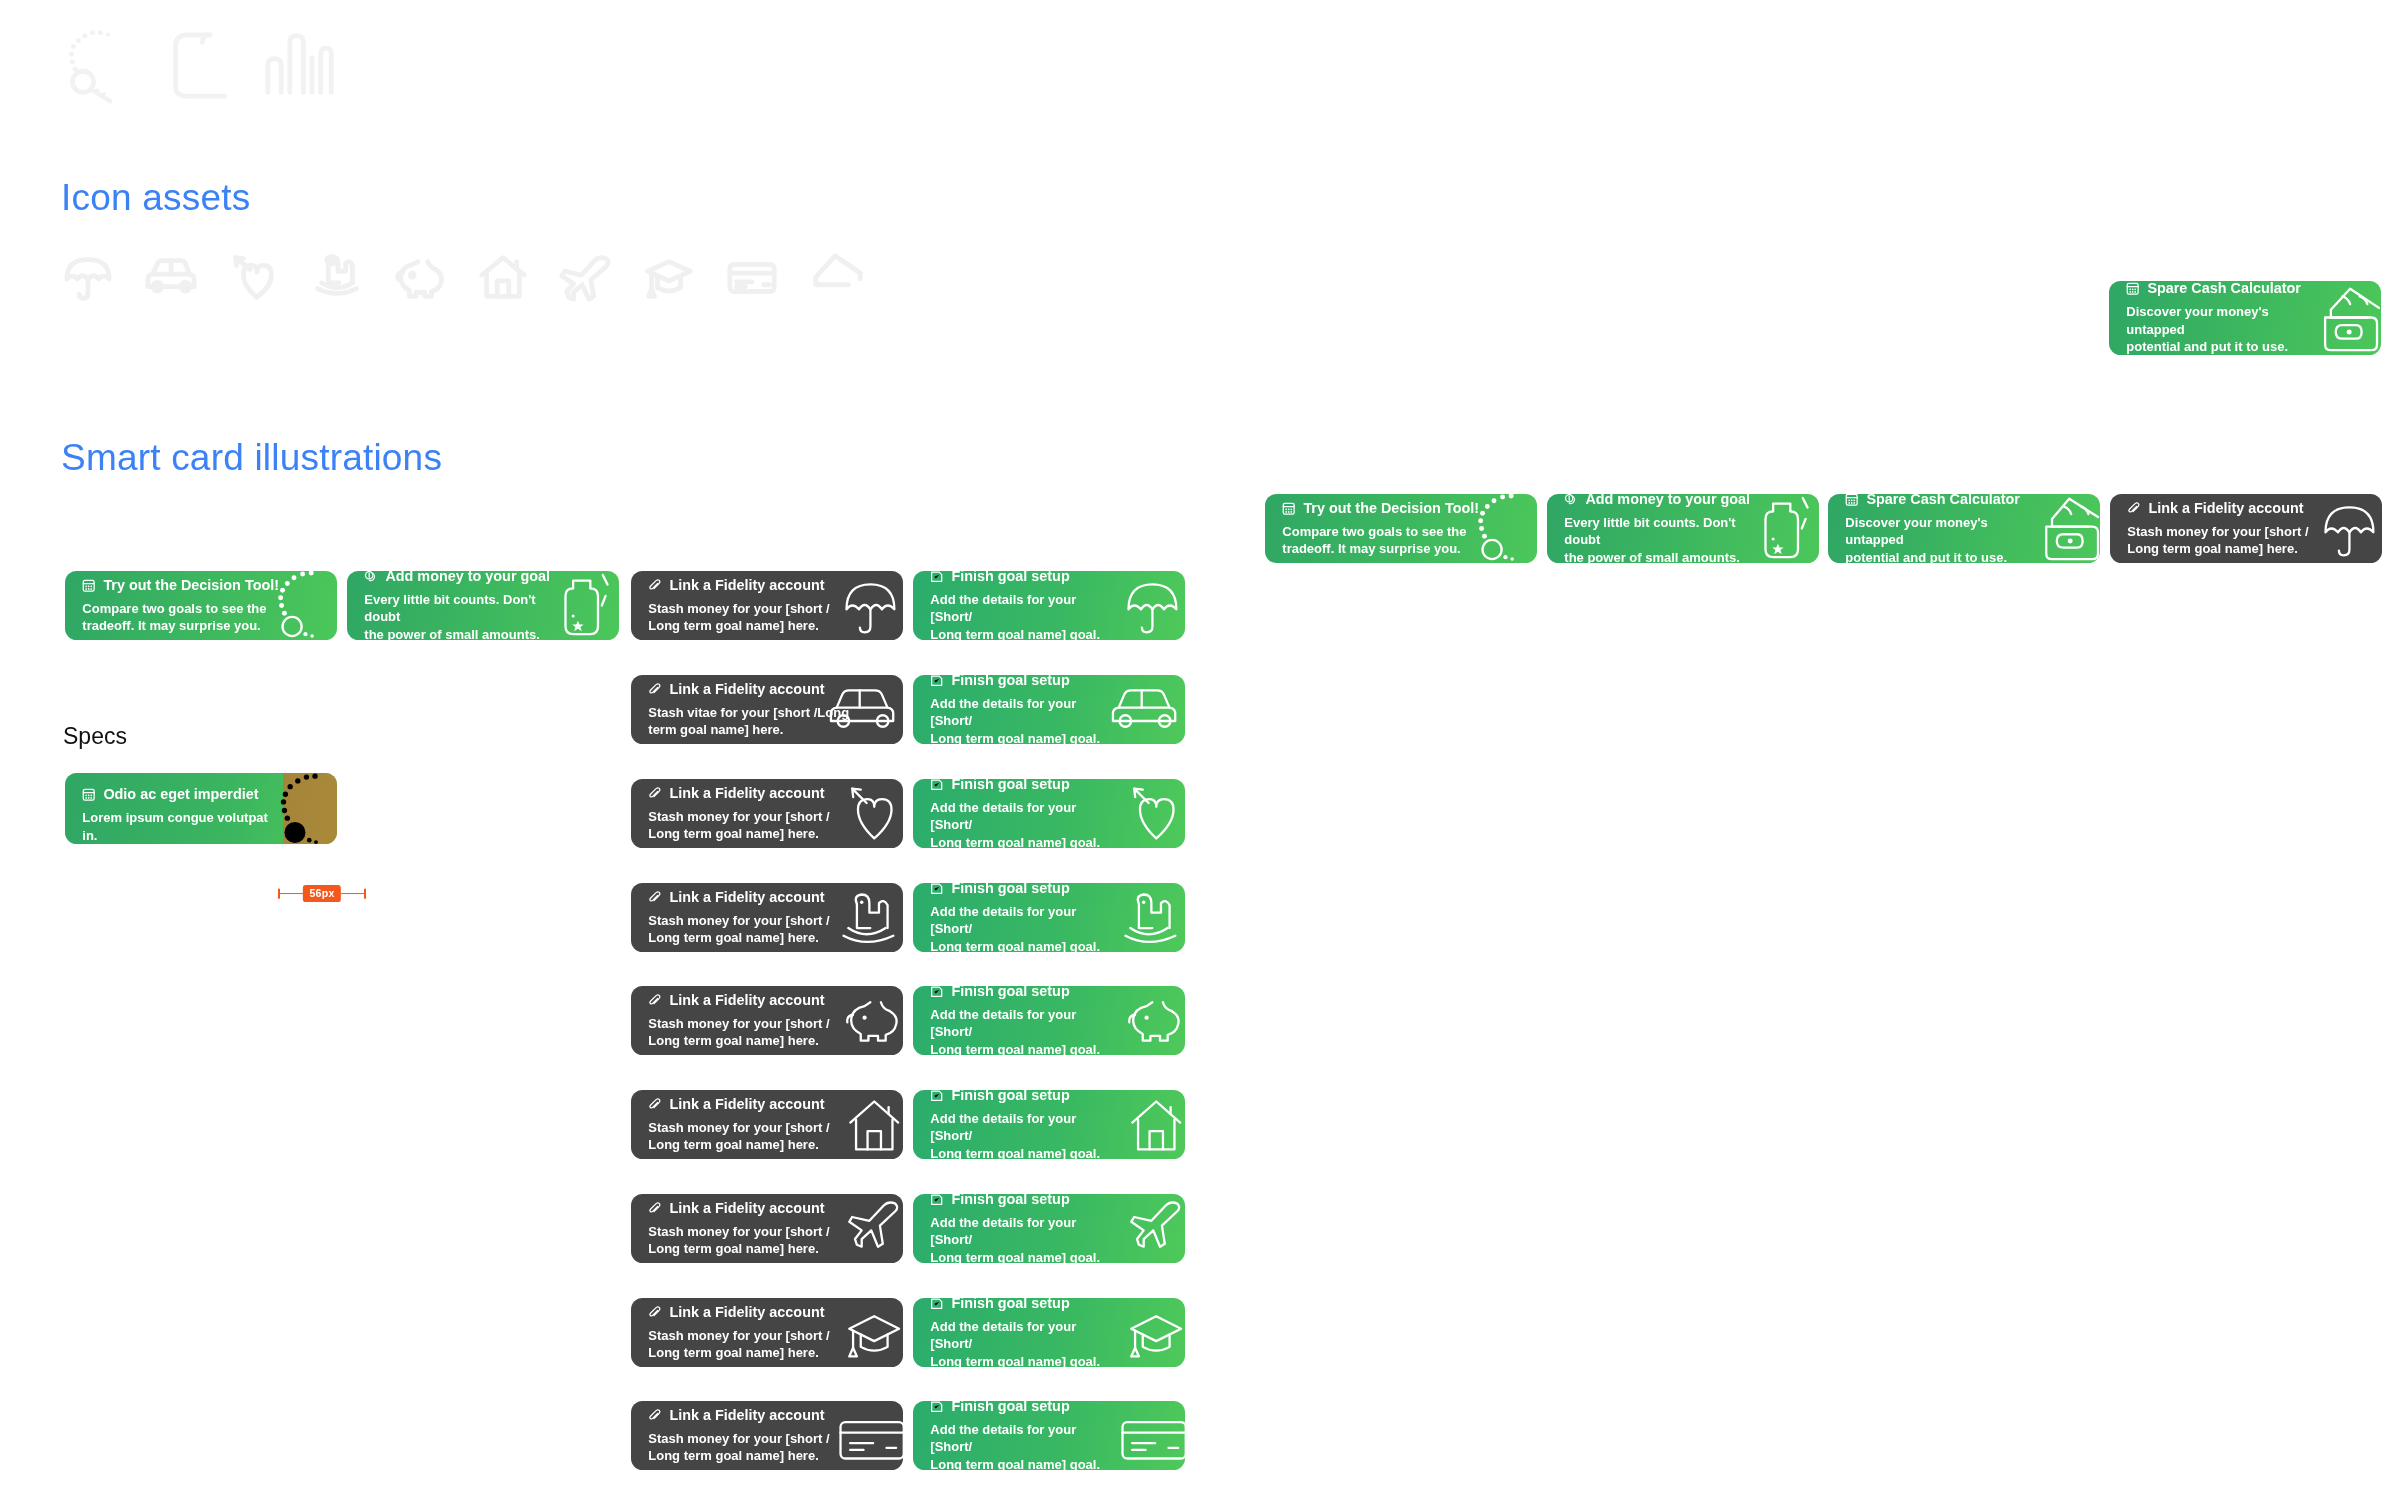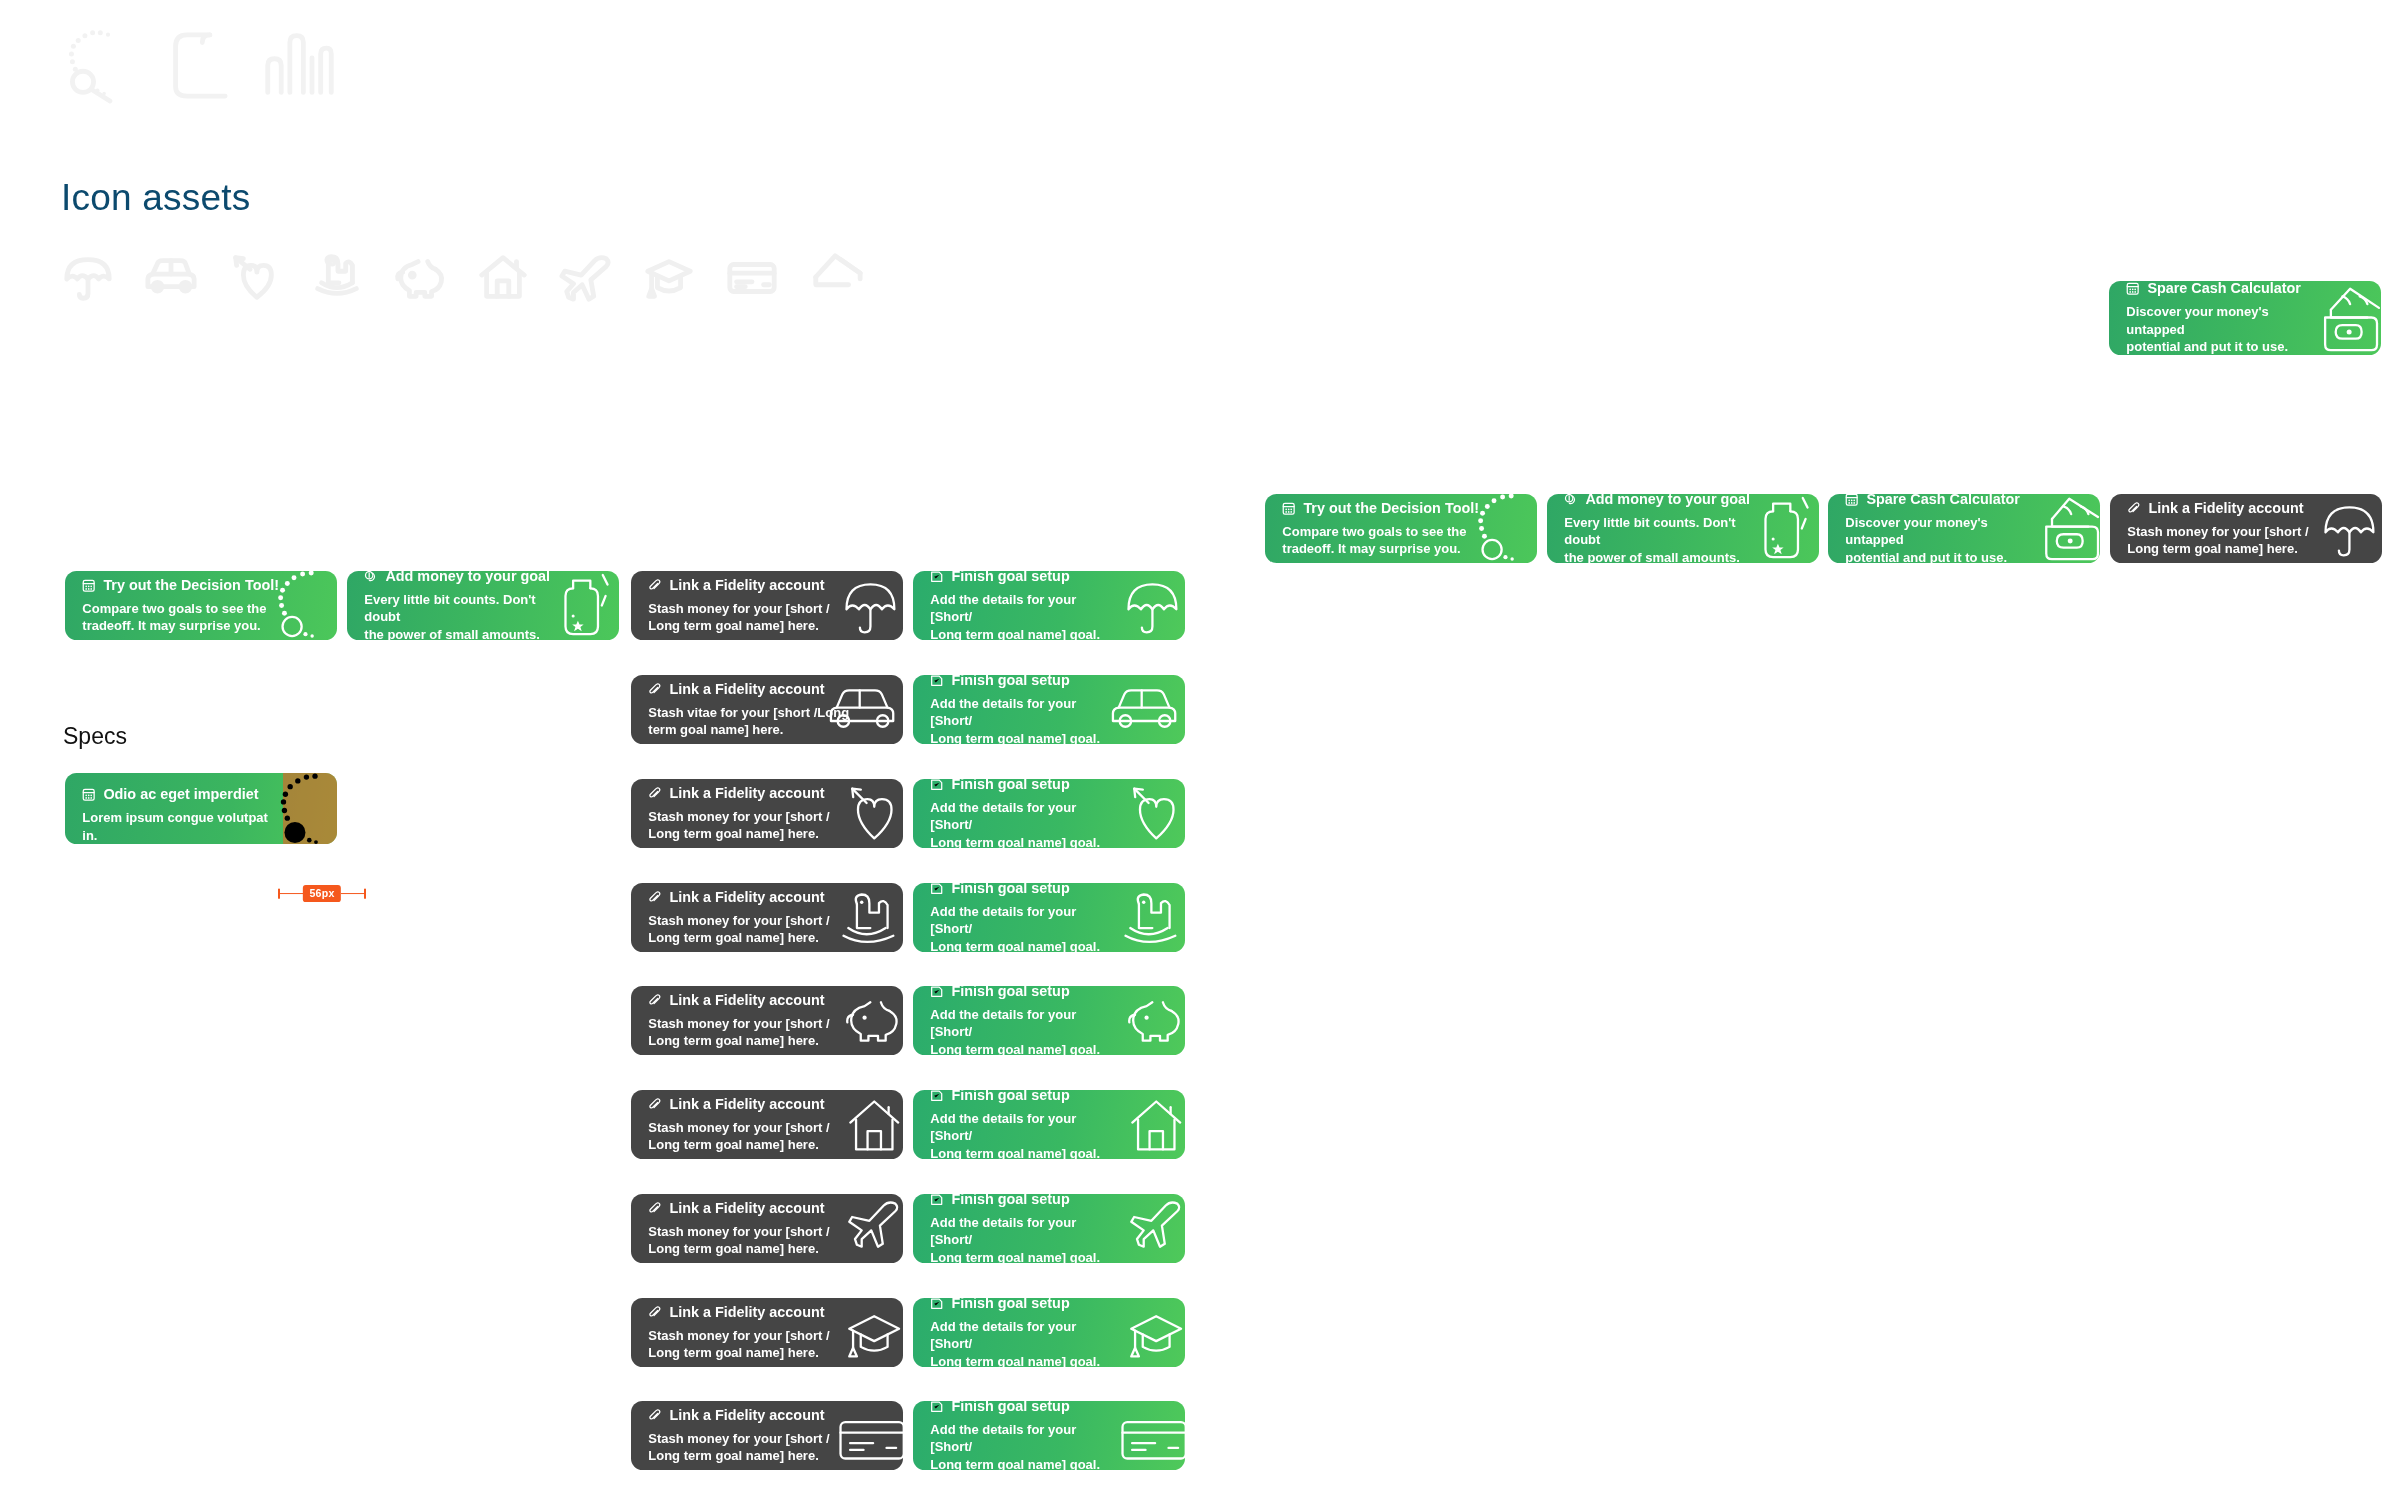--- a/index.html
+++ b/index.html
@@ -9,21 +9,21 @@
     font-family: "Liberation Sans", "DejaVu Sans", sans-serif;
     overflow: hidden;
   }
   .page { position: relative; width: 2402px; height: 1509px; }
 
   
   .section-heading {
     position: absolute;
     font-size: 37px;
     font-weight: 400;
-    color: #0c4a6e;
+    color: #3b82f6;
     letter-spacing: 0.2px;
     white-space: nowrap;
   }
   .sub-heading {
     position: absolute;
     font-size: 23px;
     font-weight: 400;
     color: #111111;
     white-space: nowrap;
   }
@@ -266,20 +266,21 @@
             <circle class="dotf" cx="8" cy="11.8" r="1"></circle>
             <circle class="dotf" cx="11" cy="11.8" r="1"></circle>
         </svg>
         <span>Spare Cash Calculator</span>
       </div>
       <div class="card-desc">Discover your money's untapped
 potential and put it to use.</div>
     </div>
   </div>
 
+  <div class="section-heading" style="left:61px; top:437px;">Smart card illustrations</div>
 
   <div class="card green" style="left:1265px; top:478px; width:272px; height:69px;">
     <div class="card-art" style="width:86px;">
       <svg width="86" height="69" viewBox="0 0 90 72">
         <circle cx="43" cy="58" r="10"></circle>
         <circle class="dot" cx="35" cy="44" r="2.6"></circle>
         <circle class="dot" cx="32" cy="36" r="2.6"></circle>
         <circle class="dot" cx="31" cy="28" r="2.6"></circle>
         <circle class="dot" cx="33" cy="20" r="2.6"></circle>
         <circle class="dot" cx="38" cy="13" r="2.6"></circle>

